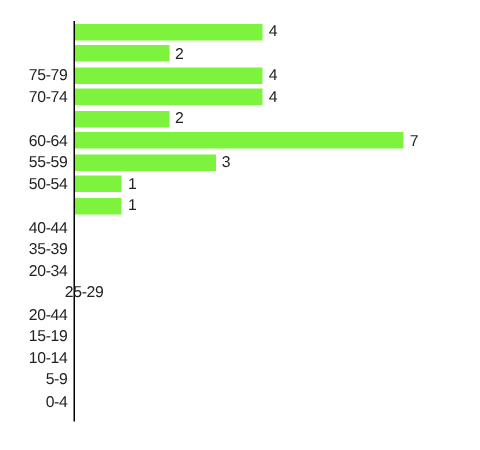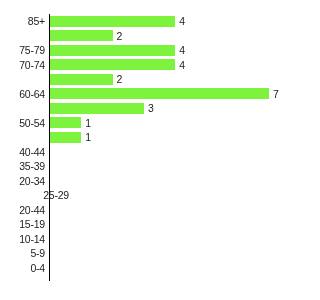--- a/index.html
+++ b/index.html
@@ -70,21 +70,20 @@
   }
 </style>
 </head>
 <body>
 
 <div id="chart-root">
   <div class="plot-area">
     <div class="axis-line"></div>
     <div id="rows">
         <div class="row" style="top: 14px;">
-          <div class="cat-label">85+</div>
           <div class="bar" style="left: 50px; width: 125.2px; background: rgb(125, 243, 61);"></div>
           <div class="val-label" style="left: 179.2px;">4</div>
         </div>
         <div class="row" style="top: 28.5px;">
           <div class="bar" style="left: 50px; width: 62.6px; background: rgb(125, 243, 61);"></div>
           <div class="val-label" style="left: 116.6px;">2</div>
         </div>
         <div class="row" style="top: 43px; padding-left: 48px;">
           <div class="cat-label">75-79</div>
           <div class="bar" style="left: 50px; width: 125.2px; background: rgb(125, 243, 61);"></div>
@@ -98,20 +97,21 @@
         <div class="row" style="top: 72px;">
           <div class="bar" style="left: 50px; width: 62.6px; background: rgb(125, 243, 61);"></div>
           <div class="val-label" style="left: 116.6px;">2</div>
         </div>
         <div class="row" style="top: 86.5px;">
           <div class="cat-label">60-64</div>
           <div class="bar" style="left: 50px; width: 219.1px; background: rgb(125, 243, 61);"></div>
           <div class="val-label" style="left: 273.1px;">7</div>
         </div>
         <div class="row" style="top: 101px;">
+          <div class="cat-label">55-59</div>
           <div class="bar" style="left: 50px; width: 93.9px; background: rgb(125, 243, 61);"></div>
           <div class="val-label" style="left: 147.9px;">3</div>
         </div>
         <div class="row" style="top: 115.5px;">
           <div class="cat-label">50-54</div>
           <div class="bar" style="left: 50px; width: 31.3px; background: rgb(125, 243, 61);"></div>
           <div class="val-label" style="left: 85.3px;">1</div>
         </div>
         <div class="row" style="top: 130px;">
           <div class="bar" style="left: 50px; width: 31.3px; background: rgb(125, 243, 61);"></div>

